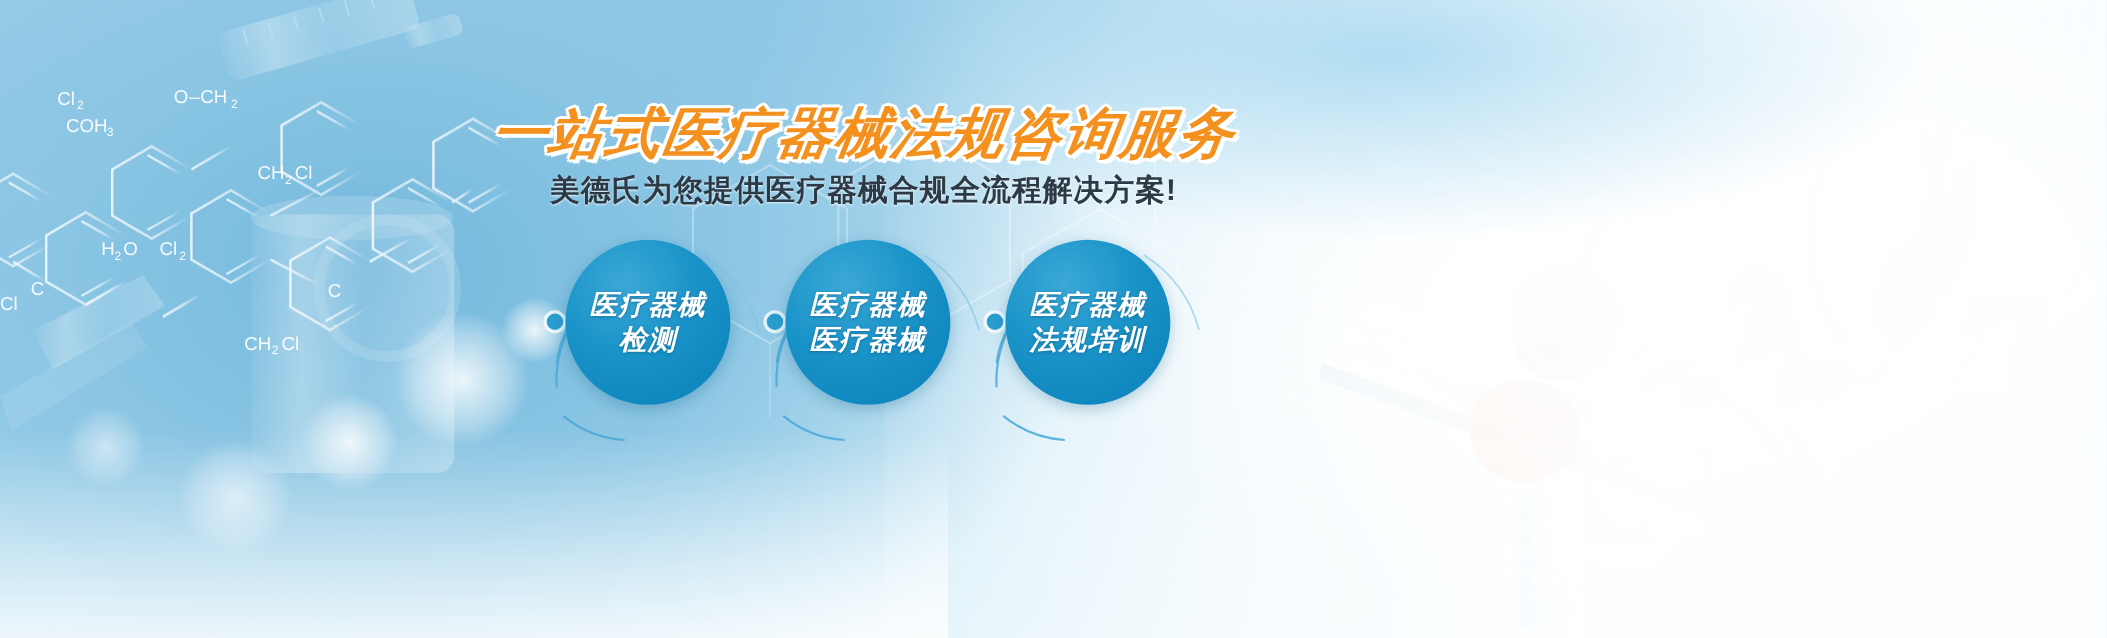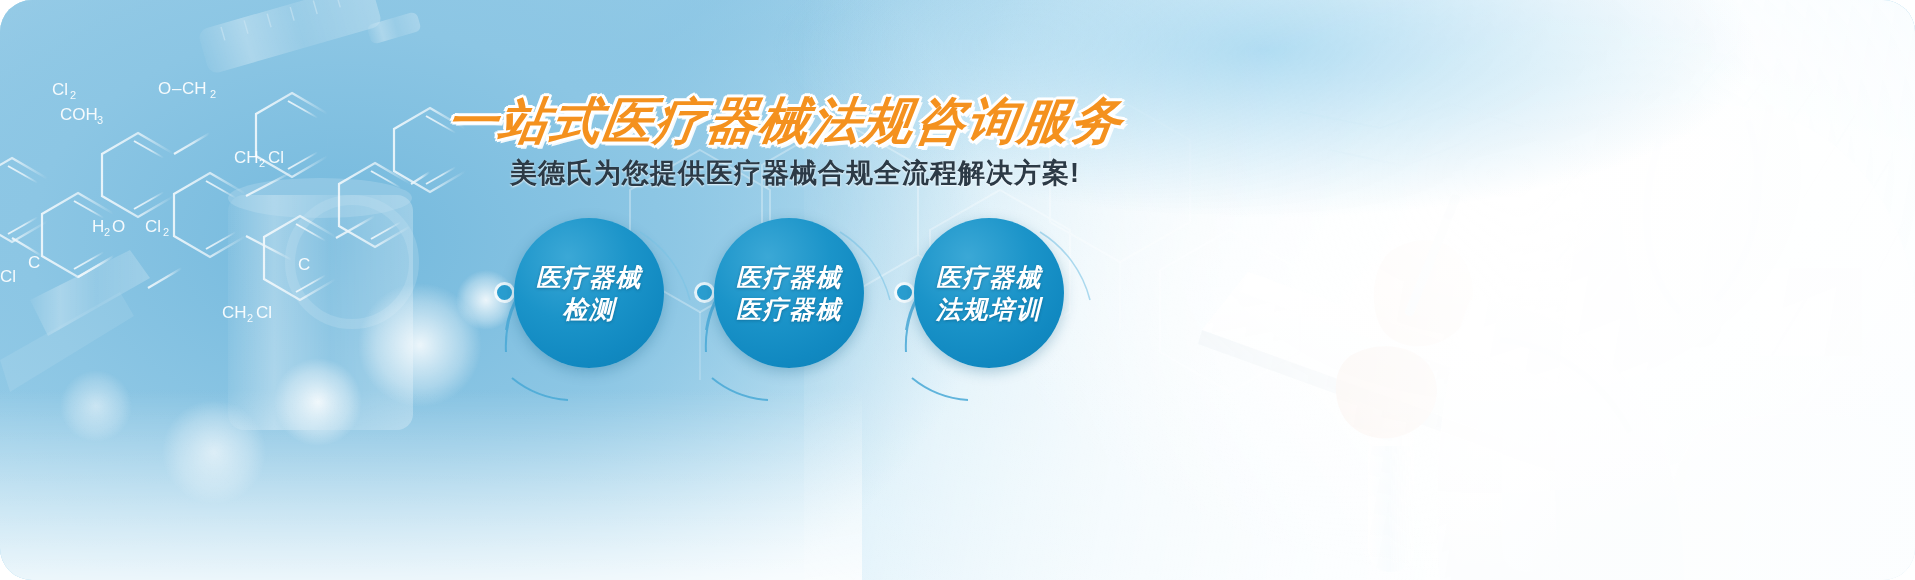--- a/index.html
+++ b/index.html
@@ -3,21 +3,20 @@
 <meta charset="utf-8">
 <style>
   html,body{margin:0;padding:0;background:#fff;}
   body{font-family:"Liberation Sans","DejaVu Sans",sans-serif;}
 
   #banner{
     position:relative;
     width:1915px;height:580px;
     overflow:hidden;
     background:#bfe2f2;
-    border-radius:32px;
   }
 
   
   .bg-base{
     position:absolute;inset:0;
     background:
       radial-gradient(ellipse 900px 620px at 18% 42%, #74b9dd 0%, #8cc6e4 35%, rgba(170,214,236,0) 72%),
       radial-gradient(ellipse 1200px 760px at 72% 55%, rgba(255,255,255,.92) 0%, rgba(245,252,255,.55) 38%, rgba(255,255,255,0) 70%),
       linear-gradient(165deg,#9ecfe8 0%, #8ec8e6 22%, #a9d8ee 48%, #d3ecf8 70%, #eef8fd 88%, #f8fcff 100%);
   }
@@ -52,21 +51,21 @@
     color:#f4911e;
     font-style:italic;
     transform:skewX(-8deg);
     text-shadow:
       -2px -2px 0 #fff, 2px -2px 0 #fff, -2px 2px 0 #fff, 2px 2px 0 #fff,
       -3px -1px 0 #fff, 3px -1px 0 #fff, 0 -3px 0 #fff, 0 3px 0 #fff,
       4px 4px 0 rgba(255,255,255,.9);
     white-space:nowrap;
   }
   .subhead-wrap{
-    position:absolute;left:0;top:155px;width:1570px;text-align:center;padding-left:10px;
+    position:absolute;left:0;top:155px;width:1570px;text-align:center;
   }
   .subhead{
     display:inline-block;
     font-size:27px;font-weight:700;
     color:#2c3a46;
     letter-spacing:1px;
     text-shadow:0 1px 2px rgba(255,255,255,.85);
     white-space:nowrap;
   }
 

